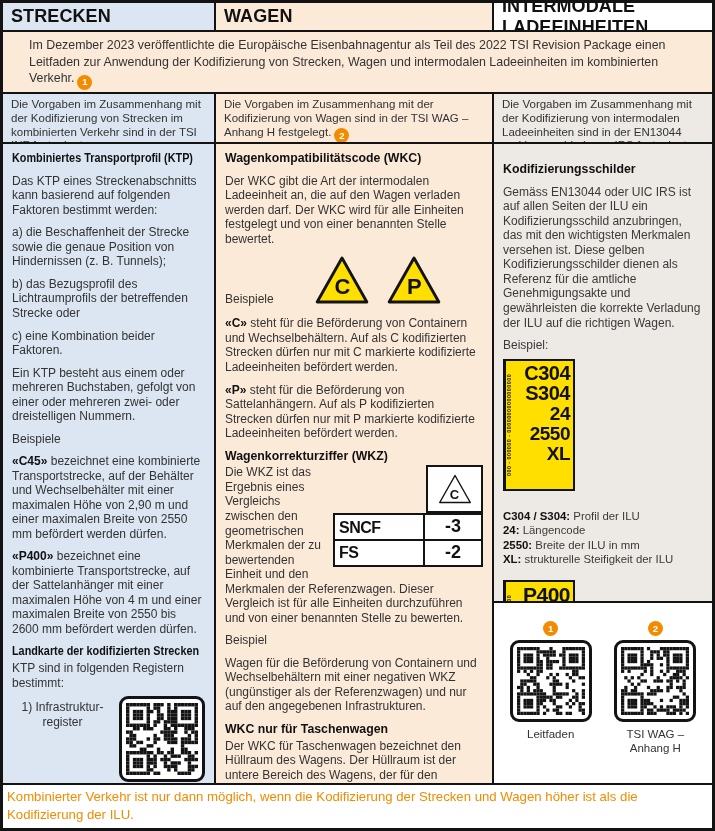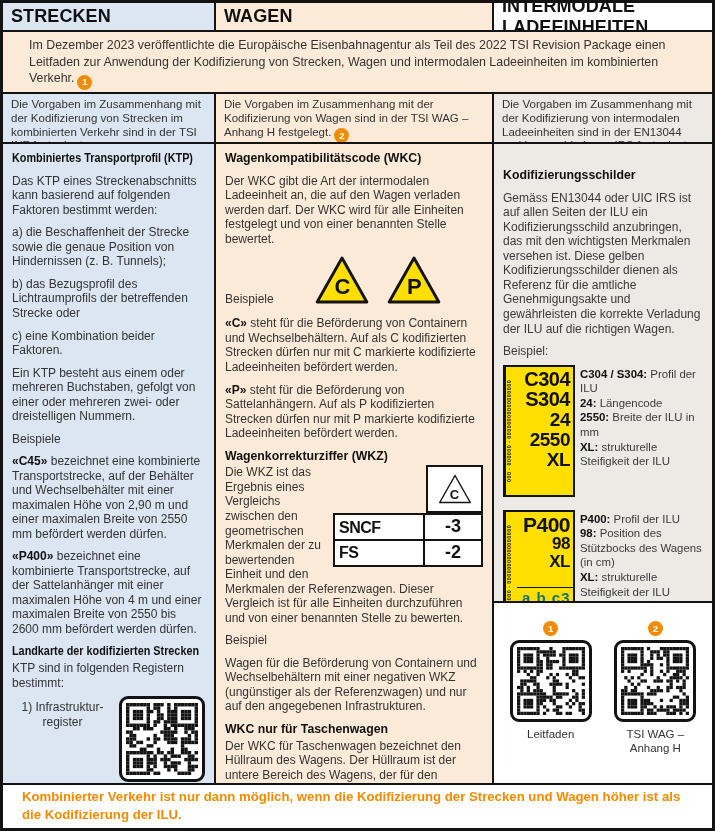--- a/index.html
+++ b/index.html
@@ -36,21 +36,21 @@
   .wkz-float{float:right;width:150px;margin:0 0 4px 8px;}
   .wkz-tricell{width:53px;height:44px;border:2.5px solid #131313;background:#fff;margin-left:auto;
                display:flex;align-items:center;justify-content:center;}
   .wkz-table{width:150px;border-collapse:collapse;background:#fff;padding-left:19px;}
   .wkz-table td{border:2.5px solid #131313;padding:1px 4px;color:#111;}
   .wkz-table .lab{font-weight:700;font-size:16px;letter-spacing:-.5px;}
   .wkz-table .lab.sm{font-size:7.6px;line-height:1.15;letter-spacing:0;}
   .wkz-table .val{width:48px;text-align:center;font-weight:800;font-size:18px;}
   .clear{clear:both;}
   
-  .plate-row{display:flex;gap:5px;margin:0 0 13px;}
+  .plate-row{display:flex;gap:16px;margin:0 0 13px;flex-direction:column;}
   .plate{display:flex;background:#ffdf00;border:2.5px solid #131313;width:72px;box-sizing:border-box;}
   .plate.p1{height:132px;}
   .plate.p2{height:131px;}
   .serial{width:11px;border-right:1.5px solid #131313;writing-mode:vertical-rl;transform:rotate(180deg);
           font-size:5.5px;font-weight:700;color:#111;text-align:center;letter-spacing:.4px;overflow:hidden;}
   .pmain{flex:1;display:flex;flex-direction:column;align-items:flex-end;padding:2px 3px;font-weight:800;color:#111;line-height:1.04;letter-spacing:-.5px;}
   .pl-lg{font-size:20px;}
   .pl-md{font-size:19px;}
   .p2main{flex:1;display:flex;flex-direction:column;}
   .p2top{flex:0 0 76px;display:flex;flex-direction:column;align-items:flex-end;padding:2px 3px;
@@ -60,27 +60,27 @@
   .legend{flex:1;font-size:11.4px;line-height:1.28;padding-top:2px;}
   .legend div{margin:0;}
   .legend .gap{height:12px;}
   
   .qr-box{box-sizing:border-box;border:3px solid #131313;border-radius:9px;background:#fff;padding:4px;}
   .qr-box svg{width:100%;height:100%;display:block;}
   .map-row{display:flex;gap:6px;align-items:flex-start;margin:6px 0 6px;text-align:center;}
   .map-row .mlabel{flex:1;font-size:12px;line-height:1.22;padding-top:4px;}
   .map-row .qr-box{width:86px;height:86px;flex:0 0 86px;}
   .cell-ilu{background:#fff;display:flex;flex-direction:column;padding:0;}
-  .ilu-top{flex:1;background:#ede9e5;padding:24px 9px;font-size:12px;line-height:1.21;overflow:hidden;}
+  .ilu-top{flex:1;background:#ede9e5;padding:18px 9px;font-size:12px;line-height:1.21;overflow:hidden;}
   .ilu-top p{margin:0 0 8px;}
   .ilu-qr{height:168px;background:#fff;border-top:2px solid #131313;display:flex;justify-content:space-evenly;align-items:flex-start;padding-top:12px;}
   .qr-item{text-align:center;width:96px;}
   .qr-item .qr-box{width:82px;height:82px;margin:4px auto 5px;}
   .qr-item .cap{font-size:11.5px;line-height:1.25;color:#333;}
-  .footer{grid-column:1/-1;background:#fff;color:#f28b00;font-weight:700;font-size:13.2px;line-height:1.35;padding:3px 19px;}
+  .footer{grid-column:1/-1;background:#fff;color:#f28b00;font-weight:400;font-size:13.2px;line-height:1.35;padding:3px 4px;}
 </style>
 </head>
 <body>
 
 <div class="sheet">
 
   <div class="cell hd c-blue">
       <span>STRECKEN</span>
     </div>
   <div class="cell hd c-peach">

